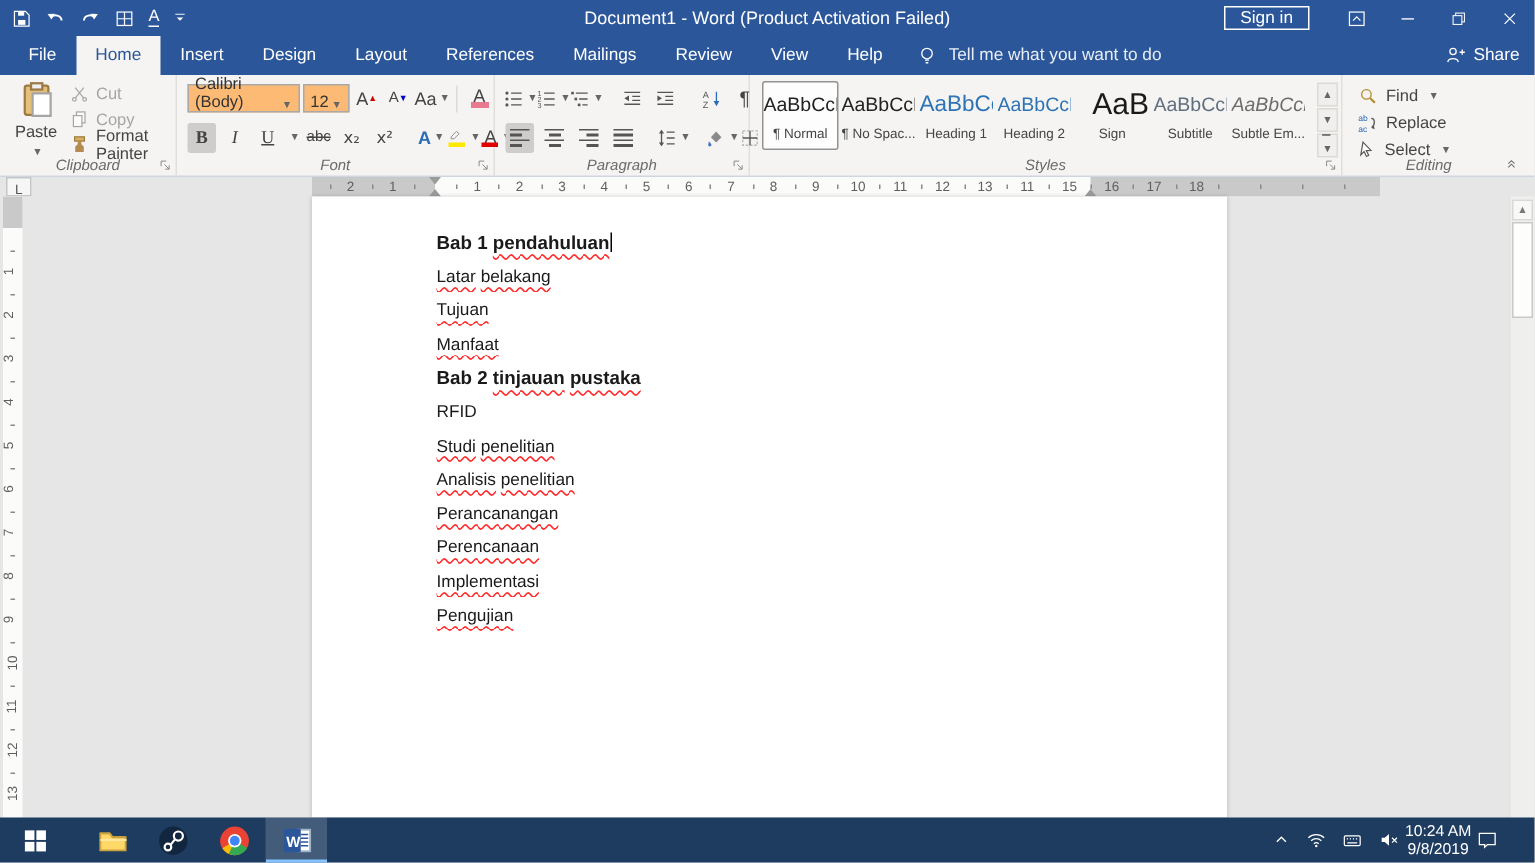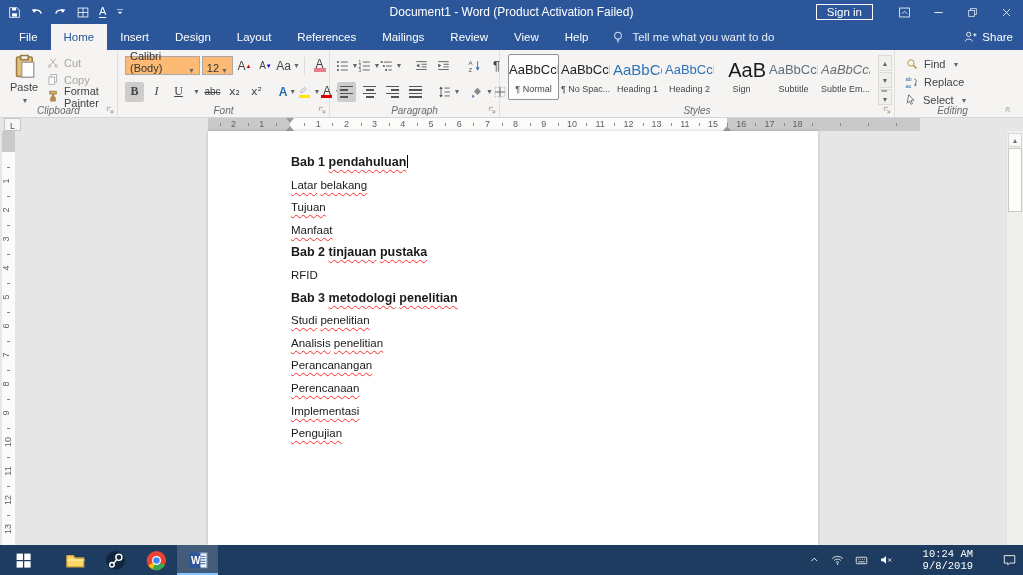--- a/index.html
+++ b/index.html
@@ -106,21 +106,21 @@
   .vsb-thumb{position:absolute;top:17px;left:1px;width:14px;height:64px;background:#fdfdfc;border:1px solid #c9c9c7;box-sizing:border-box;}
   
   .taskbar{position:absolute;left:0;top:545px;width:1023px;height:30px;background:#1e3c5f;display:flex;align-items:stretch;}
   .startbtn{width:46px;display:flex;align-items:center;justify-content:center;}
   .tsearch{width:246px;background:#fff;display:flex;align-items:center;gap:9px;padding-left:12px;box-sizing:border-box;}
   .tsearch input{border:none;outline:none;font-size:12.5px;color:#333;width:180px;font-family:"Liberation Sans",sans-serif;background:transparent;}
   .tsearch input::placeholder{color:#3c3c3c;}
   .tapps{display:flex;margin-left:8px;}
   .tapp{width:41px;display:flex;align-items:center;justify-content:center;}
   .tapp.active{background:rgba(255,255,255,.17);box-shadow:inset 0 -2px 0 #86c4ff;}
-  .tray{position:absolute;right:0;top:545px;height:30px;display:flex;align-items:center;gap:26px;padding-right:6px;font-family:Liberation Mono, monospace;}
+  .tray{position:absolute;right:18px;top:545px;height:30px;display:flex;align-items:center;gap:0;padding-right:6px;}
   .clock{color:#fff;font-size:10.5px;text-align:center;line-height:12px;margin:0 3px;}
   .ic{line-height:0;}
 </style>
 </head>
 <body>
 
 <div class="titlebar">
   <div class="qat">
       <span class="ic">
         <svg width="13" height="13" viewBox="0 0 16 16" fill="none">
@@ -627,21 +627,20 @@
       <span class="vnum" style="top: 393px;">13</span>
       <span class="vtick" style="top: 383.5px;"></span>
     </div>
   <div class="page">
       <div class="para b"><span>Bab 1 </span><span class="sq">pendahuluan</span><span class="caret"></span></div>
       <div class="para"><span class="sq">Latar</span><span> </span><span class="sq">belakang</span></div>
       <div class="para"><span class="sq">Tujuan</span></div>
       <div class="para"><span class="sq">Manfaat</span></div>
       <div class="para b"><span>Bab 2 </span><span class="sq">tinjauan</span><span> </span><span class="sq">pustaka</span></div>
       <div class="para"><span>RFID</span></div>
-      <div class="para b"><span>Bab 3 </span><span class="sq">metodologi</span><span> </span><span class="sq">penelitian</span></div>
       <div class="para"><span class="sq">Studi</span><span> </span><span class="sq">penelitian</span></div>
       <div class="para"><span class="sq">Analisis</span><span> </span><span class="sq">penelitian</span></div>
       <div class="para"><span class="sq">Perancanangan</span></div>
       <div class="para"><span class="sq">Perencanaan</span></div>
       <div class="para"><span class="sq">Implementasi</span></div>
       <div class="para"><span class="sq">Pengujian</span></div>
     </div>
   <div class="vsb">
     <div class="vsb-btn">▲</div>
     <div class="vsb-thumb"></div>

